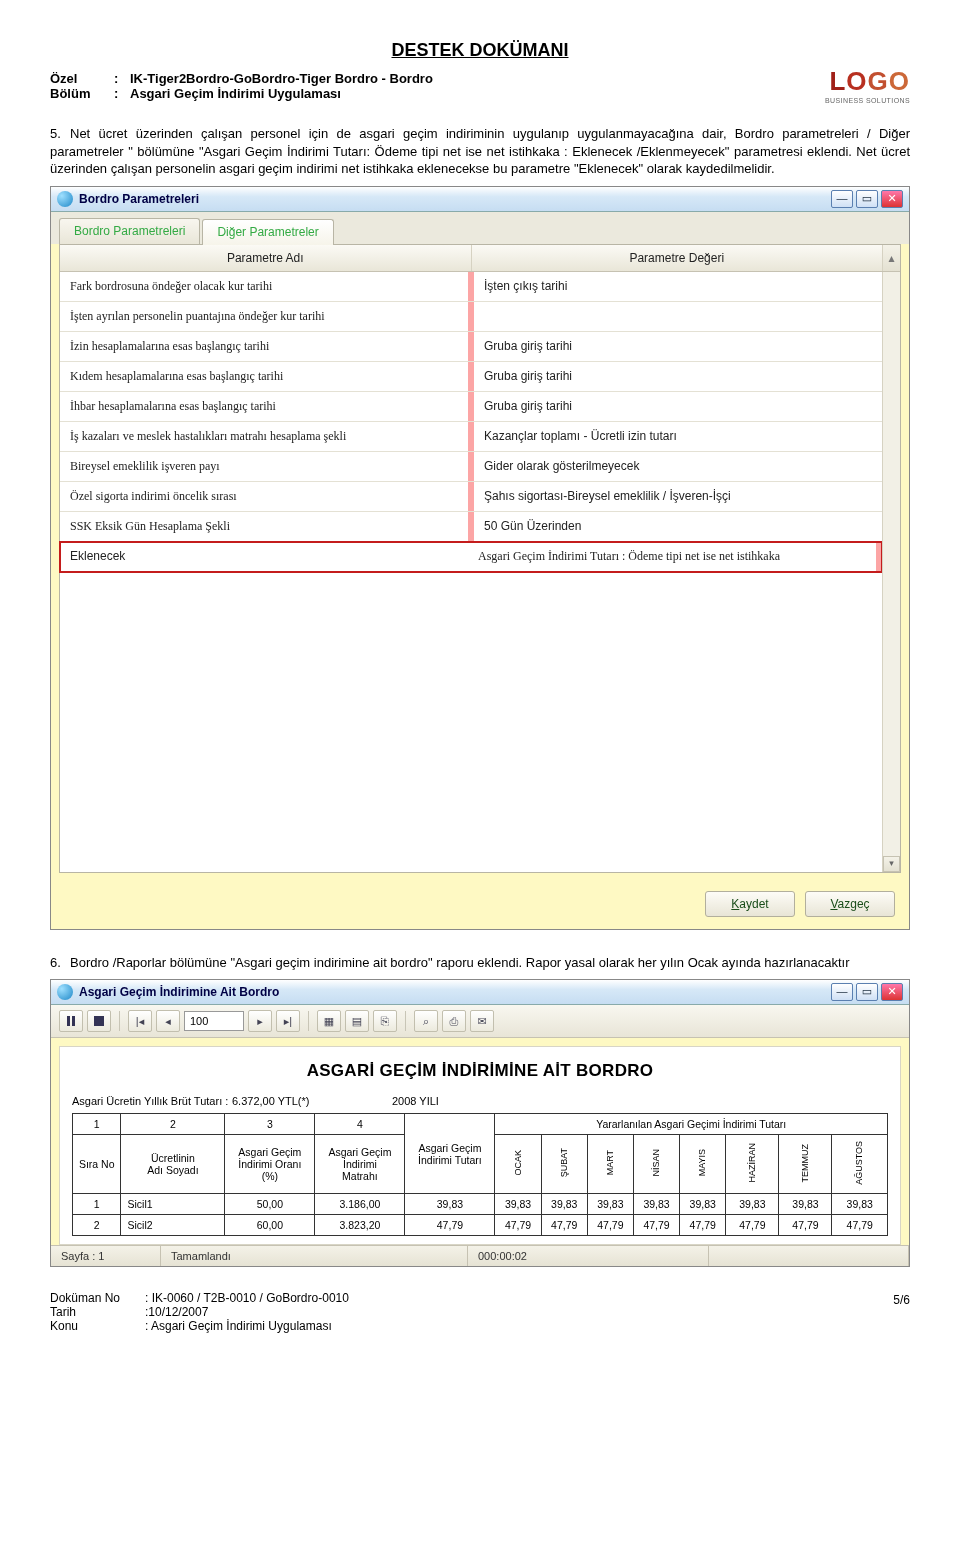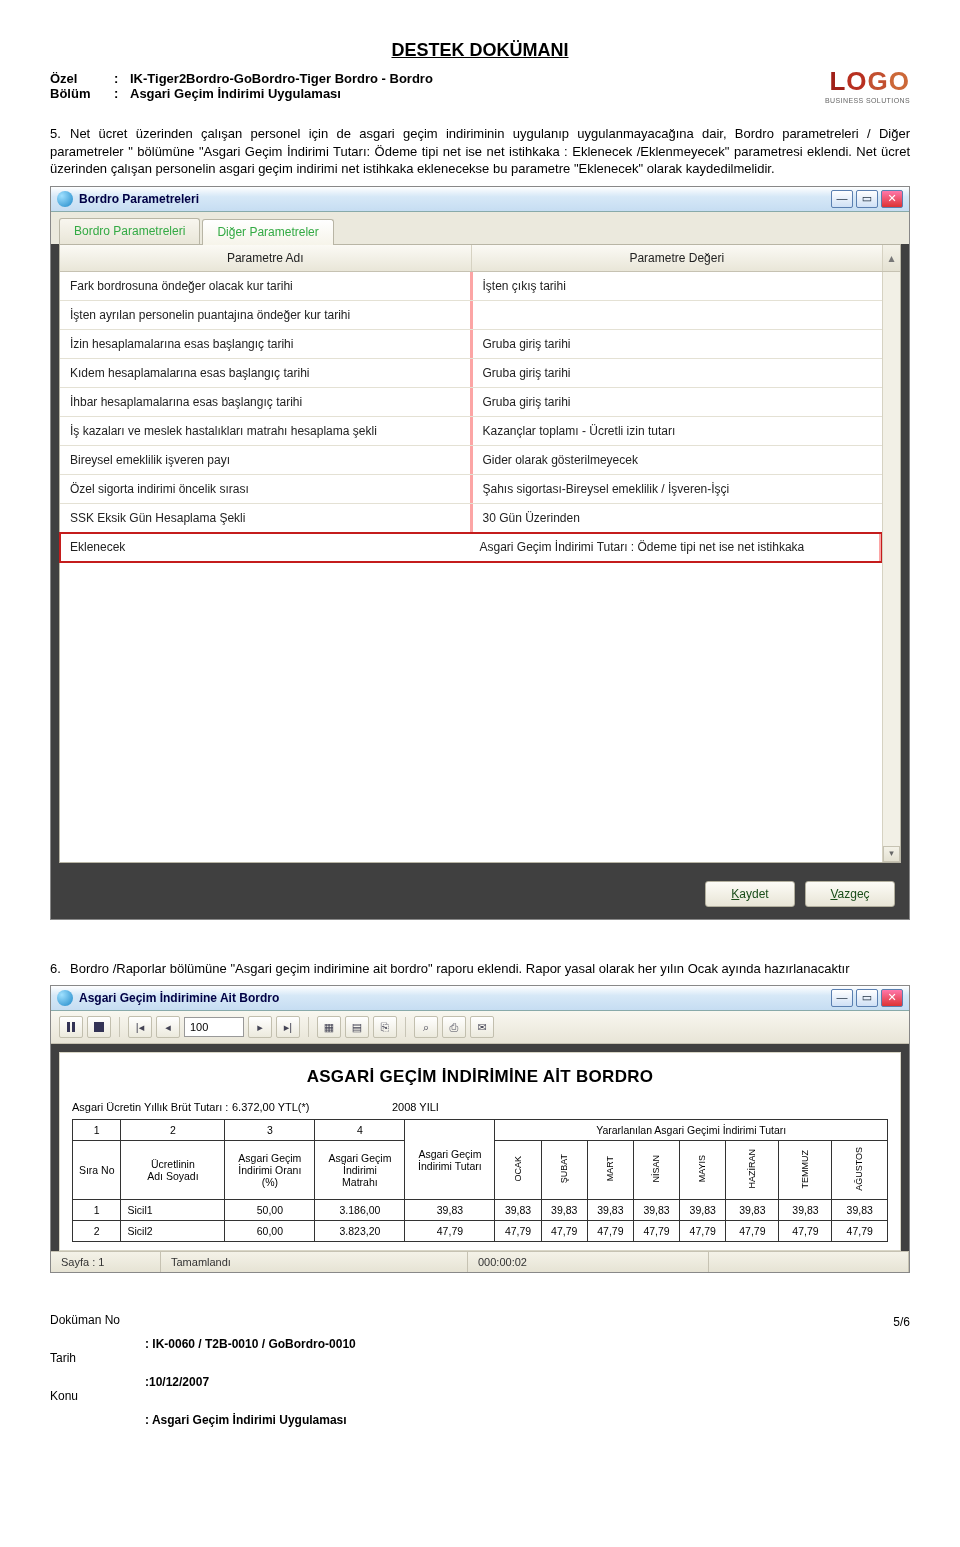--- a/index.html
+++ b/index.html
@@ -13,42 +13,42 @@
   .logo { position: absolute; right: 0; top: 26px; text-align: right; }
   .logo-word { font-weight: 900; font-size: 26px; letter-spacing: 1px; }
   .logo-l { color: #a02018; }
   .logo-o1 { color: #b83020; }
   .logo-g { color: #c25030; }
   .logo-o2 { color: #cc6838; }
   .logo-sub { font-size: 7px; color: #666; letter-spacing: 0.4px; }
   .para { margin: 14px 0 8px 0; text-align: justify; line-height: 1.35; }
   .para .num { display: inline-block; width: 20px; }
   
-  .window { border: 1px solid #888; background: #404040; margin: 4px 0 40px 0; font-size: 12px; }
+  .window { border: 1px solid #888; background: #fef9c3; margin: 4px 0 24px 0; font-size: 12px; }
   .titlebar { display: flex; align-items: center; background: linear-gradient(#fff, #d6e8f7 40%, #c6ddf2); border-bottom: 1px solid #8aa; padding: 3px 6px; }
   .tb-icon { width: 16px; height: 16px; border-radius: 50%; background: radial-gradient(circle at 30% 30%, #9fe0ff, #1e88c8); margin-right: 6px; flex: none; }
   .tb-title { color: #004; font-weight: bold; flex: 1; }
   .tb-btns { display: flex; gap: 3px; }
   .tb-btn { width: 22px; height: 18px; border: 1px solid #5a7fb0; border-radius: 2px; background: linear-gradient(#fff,#cfe0f5); font-size: 11px; text-align: center; line-height: 15px; color: #234; }
   .tb-btn.close { background: linear-gradient(#f7a,#d33); color: #fff; }
   .tabs { display: flex; background: #ebe9dd; padding: 6px 8px 0 8px; gap: 2px; }
   .tab { padding: 5px 14px 6px 14px; border: 1px solid #b8b5a5; border-bottom: none; border-radius: 3px 3px 0 0; background: linear-gradient(#f8f6ef,#e9e6d8); color: #3a4; font-size: 12px; }
   .tab.active { background: linear-gradient(#fff,#f6f4ea); position: relative; top: 1px; font-weight: normal; }
   .grid-wrap { margin: 0 8px 8px 8px; border: 1px solid #b8b5a5; background: #fff; }
   .grid-head { display: flex; background: linear-gradient(#fbfaf5,#e9e6d8); border-bottom: 1px solid #c6c2b2; }
   .gh-cell { padding: 6px 8px; text-align: center; color: #222; }
   .gh-param { flex: 1; border-right: 1px solid #d6d2c2; }
   .gh-value { flex: 1; }
   .gh-scroll { width: 18px; border-left: 1px solid #d6d2c2; background: linear-gradient(#f4f2e8,#e4e1d2); display:flex; align-items:center; justify-content:center; color:#777; }
   .grid-body { display: flex; }
   .grid-rows { flex: 1; }
   .g-row { display: flex; border-bottom: 1px solid #e4e1d4; }
   .g-row.hl { outline: 2px solid #c41c1c; outline-offset: -1px; }
   .gc { padding: 7px 10px; flex: 1; color: #222; }
-  .gc.l { border-right: 3px solid #fca5a5; }
+  .gc.l { border-right: 6px solid #fca5a5; font-family: Liberation Serif, serif; }
   .scroll-track { width: 18px; background: #f2f0e6; border-left: 1px solid #d6d2c2; position: relative; }
   .scroll-arrow { position: absolute; left: 0; right: 0; height: 16px; background: linear-gradient(#f4f2e8,#e4e1d2); border: 1px solid #c6c2b2; text-align: center; font-size: 9px; line-height: 13px; color:#666; }
   .sa-bot { bottom: 0; }
   .grid-blank { height: 300px; }
   .btn-row { display: flex; justify-content: flex-end; gap: 10px; padding: 10px 14px 12px 14px; }
   .win-btn { min-width: 90px; padding: 5px 18px; border: 1px solid #b2af9d; border-radius: 3px; background: linear-gradient(#fdfcf7,#e8e5d6); color: #1a4d1a; text-align: center; text-decoration: underline; text-decoration-color: transparent; }
   .win-btn span.u { text-decoration: underline; }
   
   .w2-toolbar { display: flex; align-items: center; gap: 4px; padding: 5px 8px; background: linear-gradient(#f8f7f0,#e8e5d7); border-bottom: 1px solid #c6c2b2; }
   .tbtn { width: 24px; height: 22px; border: 1px solid #c2bfae; border-radius: 2px; background: linear-gradient(#fff,#eceadd); display: flex; align-items: center; justify-content: center; font-size: 11px; color:#445; }
@@ -69,21 +69,21 @@
   .statusbar { display: flex; background: linear-gradient(#f4f2e8,#e6e3d4); border-top: 1px solid #c6c2b2; font-size: 11px; color: #333; }
   .sb-cell { padding: 4px 10px; border-right: 1px solid #c6c2b2; }
   .sb-1 { width: 110px; }
   .sb-2 { flex: 1.3; }
   .sb-3 { flex: 1; }
   .sb-4 { width: 200px; }
   .footer { margin-top: 18px; display: flex; font-size: 12px; }
   .footer-left { flex: 1; }
   .footer-left .fr { display: flex; }
   .footer-left .fl { width: 95px; font-weight: normal; }
-  .footer-left .fv { font-weight: bold; margin-top: 24px; }
+  .footer-left .fv { font-weight: normal; }
   .footer-right { font-size: 12px; padding-top: 2px; margin-left: 35px; }
 </style>
 </head>
 <body>
 
 <div class="page">
   <div class="header">
     <div class="doc-title">DESTEK DOKÜMANI</div>
     <div class="meta-row">
       <div class="meta-label">Özel</div>
@@ -154,21 +154,21 @@
             <div class="g-row">
               <div class="gc l">Bireysel emeklilik işveren payı</div>
               <div class="gc">Gider olarak gösterilmeyecek</div>
             </div>
             <div class="g-row">
               <div class="gc l">Özel sigorta indirimi öncelik sırası</div>
               <div class="gc">Şahıs sigortası-Bireysel emeklilik / İşveren-İşçi</div>
             </div>
             <div class="g-row">
               <div class="gc l">SSK Eksik Gün Hesaplama Şekli</div>
-              <div class="gc">30 Gün Üzerinden</div>
+              <div class="gc">50 Gün Üzerinden</div>
             </div>
             <div class="g-row hl">
               <div class="gc">Eklenecek</div>
               <div class="gc l">Asgari Geçim İndirimi Tutarı : Ödeme tipi net ise net istihkaka</div>
             </div>
             <div class="grid-blank"></div>
           </div>
         <div class="scroll-track">
           <div class="scroll-arrow sa-bot">▾</div>
         </div>

